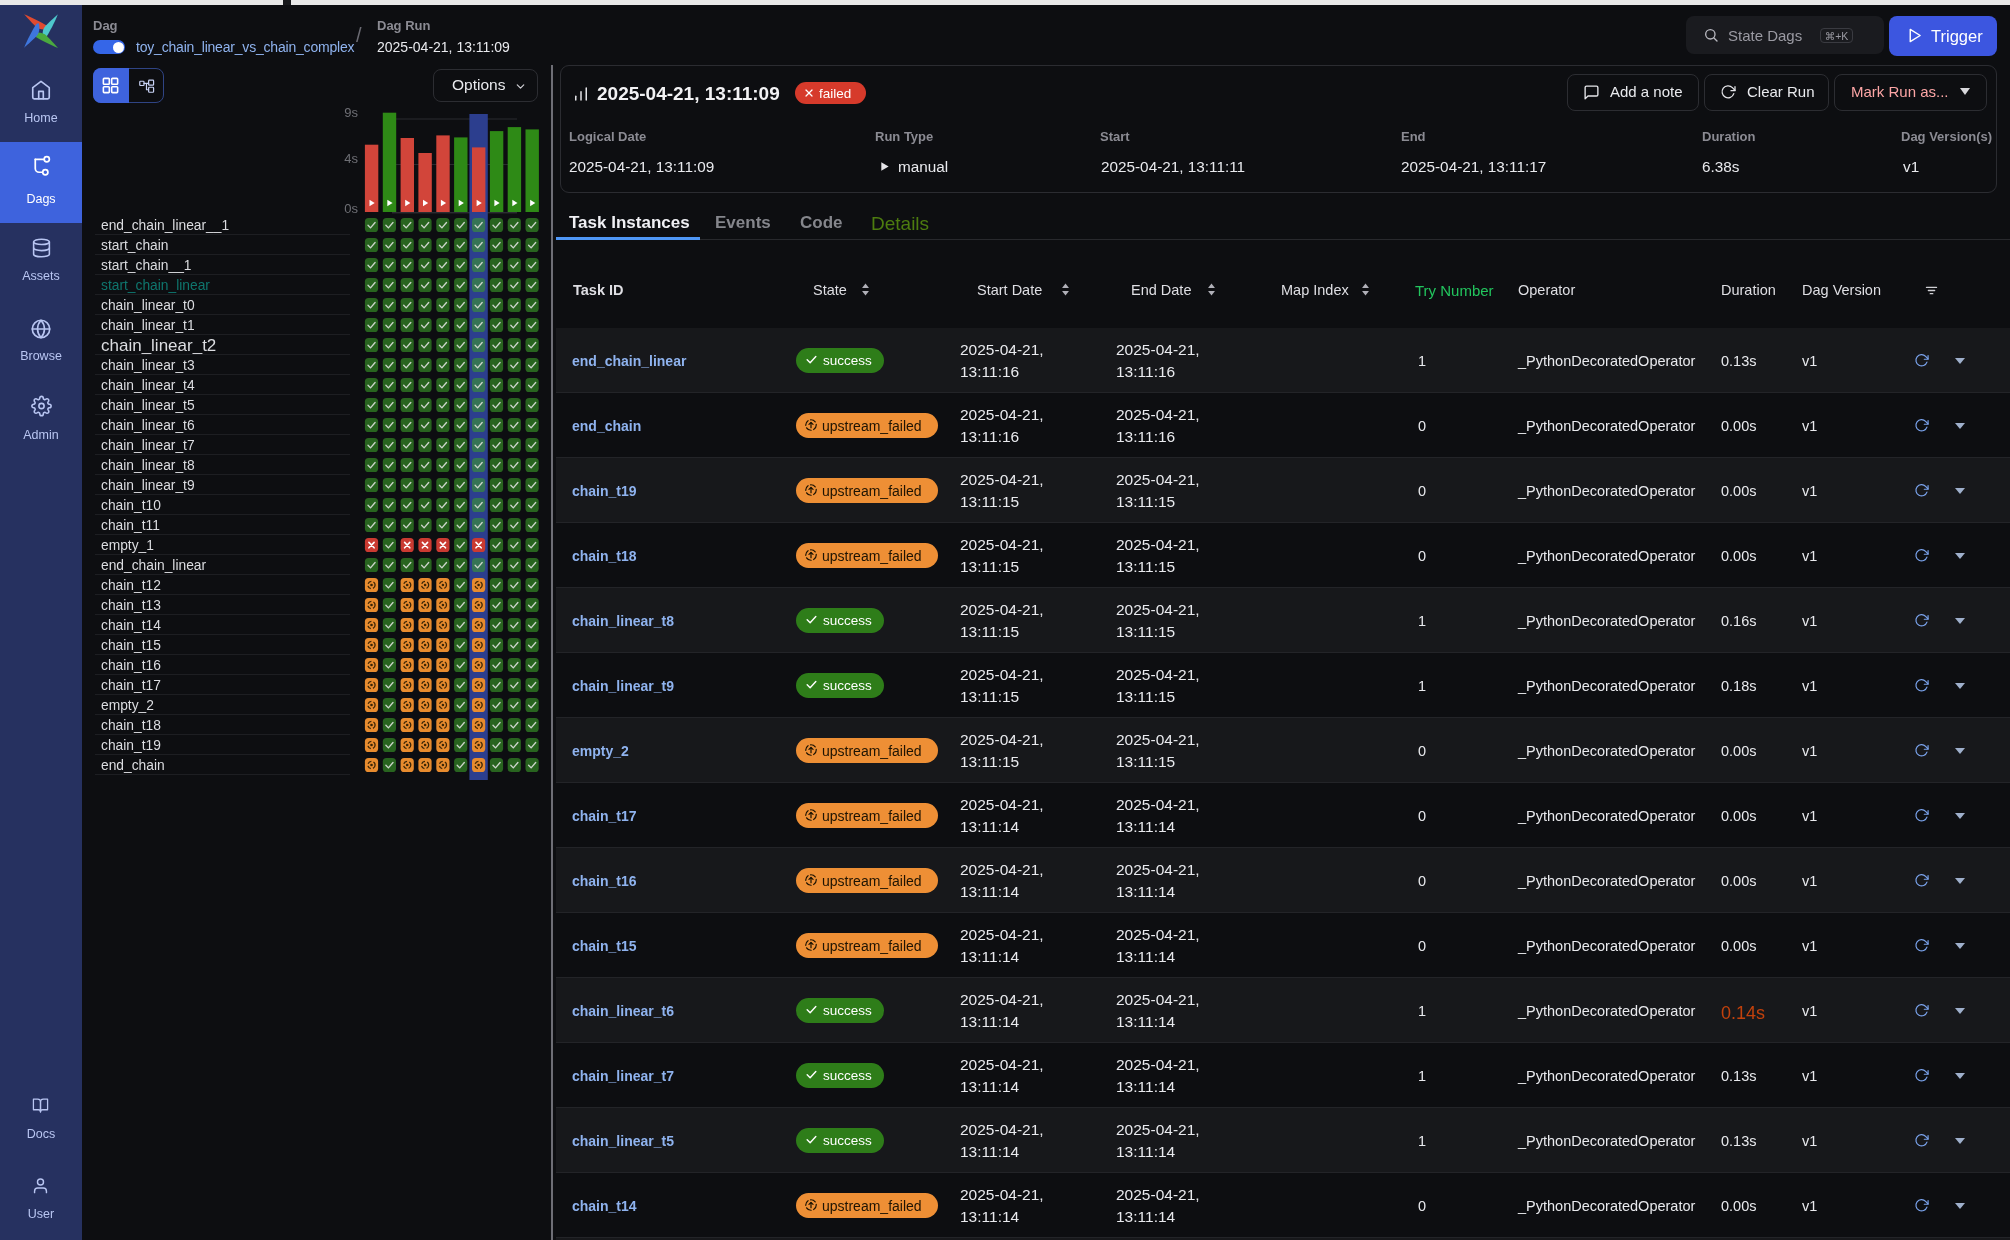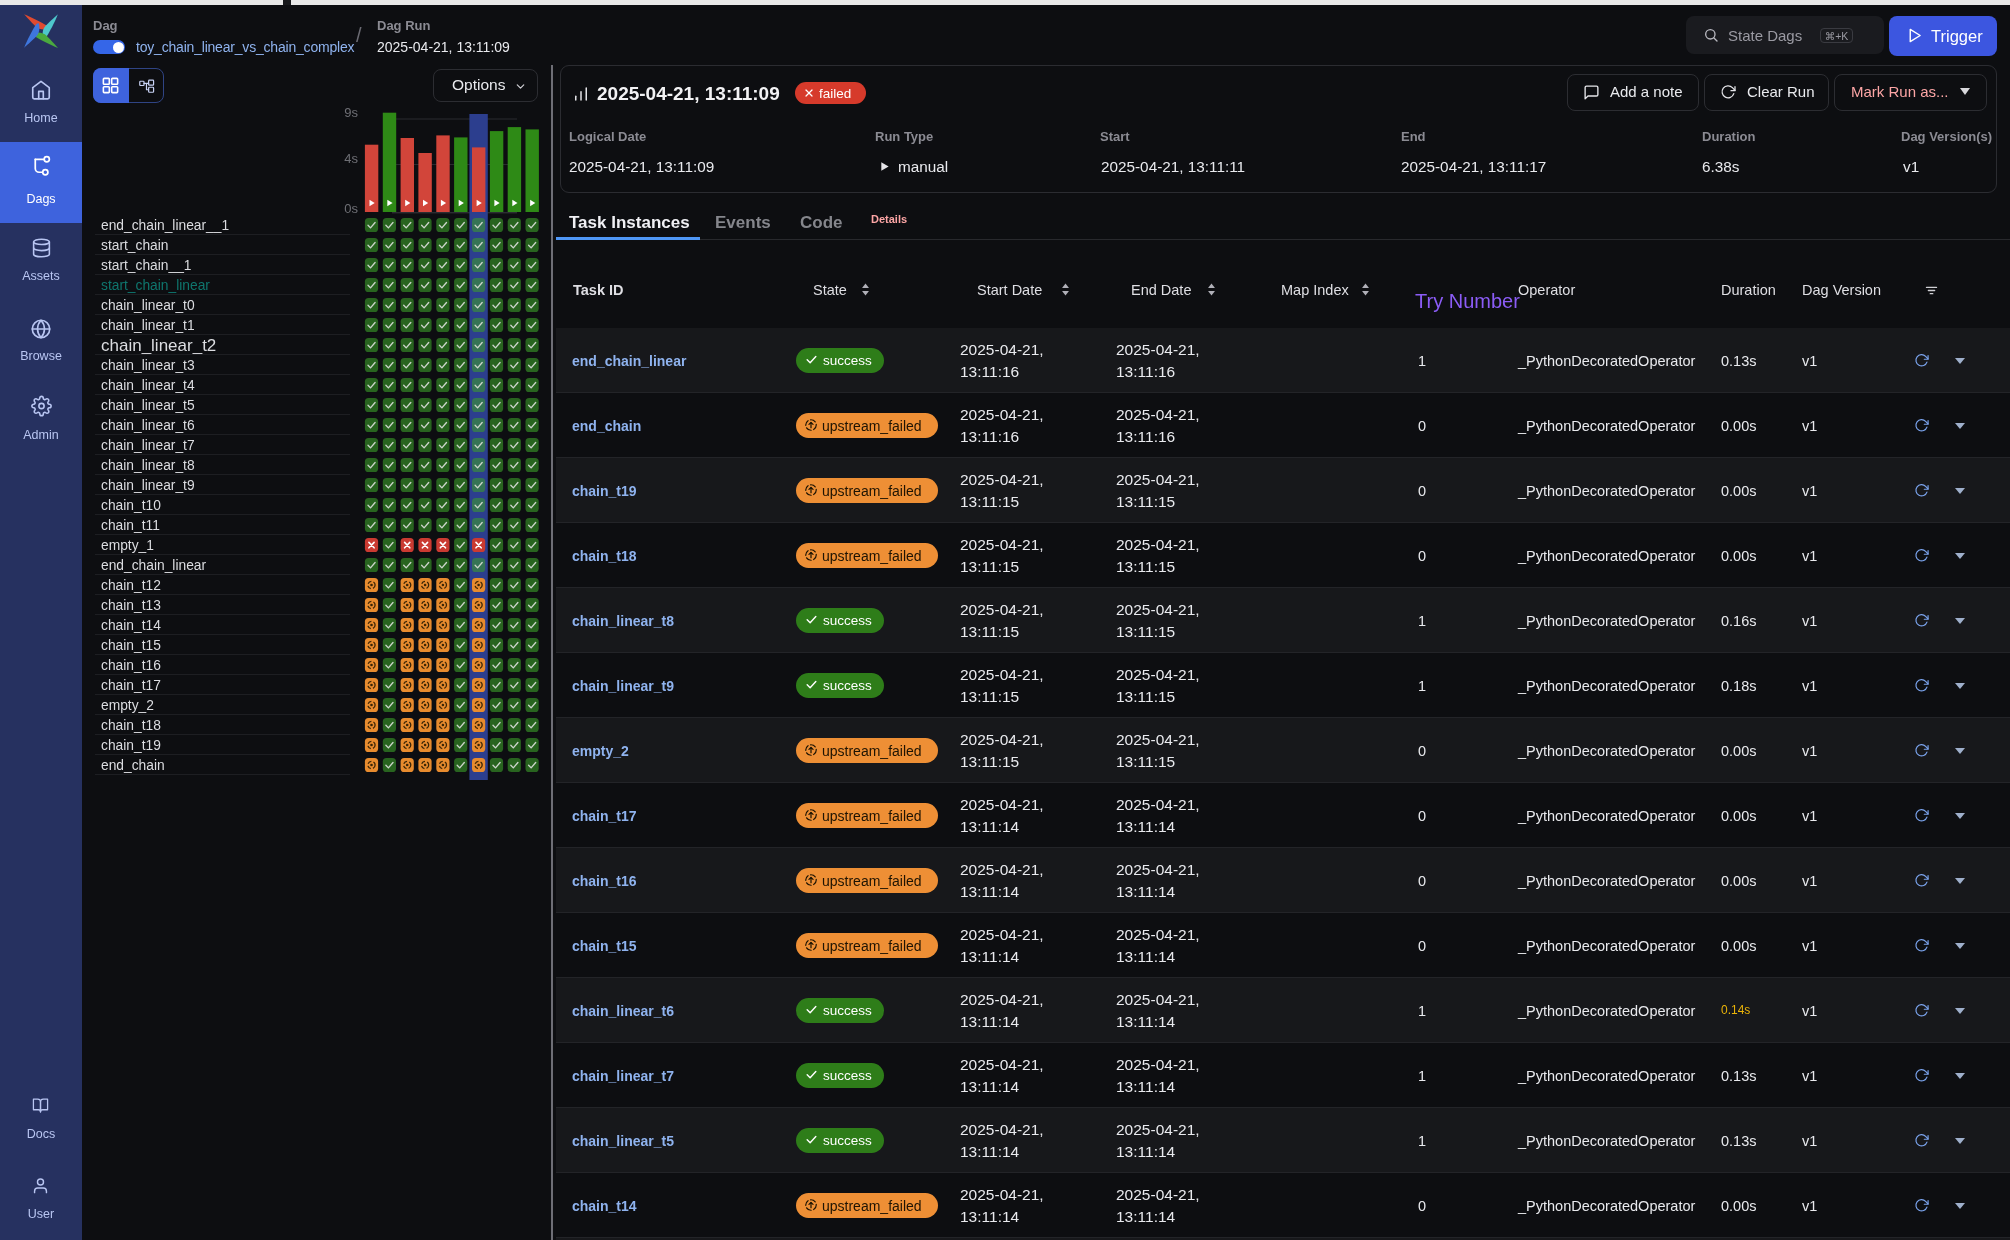--- a/index.html
+++ b/index.html
@@ -828,29 +828,29 @@
     <polyline points="22.5 4 22.5 10 16.5 10"></polyline>
     <path d="M20.7 14.5a9 9 0 1 1-2.1-9.1l3.9 4.1"></path>
   </svg>
 <div class="abs" style="left:1747px;top:83px;color:#e9eaee;font-size:15px">Clear Run</div>
 <div class="abs" style="left:1834px;top:74px;width:153px;height:37px;border:1px solid #2c2d32;border-radius:8px"></div>
 <div class="abs" style="left:1851px;top:83px;color:#fca5a5;font-size:15px">Mark Run as...</div>
 <div class="abs" style="left:1960px;top:88px;width:0;height:0;border-left:5.5px solid transparent;border-right:5.5px solid transparent;border-top:7px solid #d8d8dc"></div>
 <div class="abs" style="left:569px;top:213px;color:#f0f0f4;font-size:17px;font-weight:bold">Task Instances</div>
 <div class="abs" style="left:715px;top:213px;color:#85868c;font-size:17px;font-weight:bold">Events</div>
 <div class="abs" style="left:800px;top:213px;color:#85868c;font-size:17px;font-weight:bold">Code</div>
-<div class="abs" style="left:871px;top:213px;color:#fca5a5;font-size:11px;font-weight:bold">Details</div>
+<div class="abs" style="left:871px;top:213px;color:#4d7c0f;font-size:19px;font-weight:normal">Details</div>
 <div class="abs" style="left:556px;top:239px;width:1454px;height:1px;background:#28292d"></div>
 <div class="abs" style="left:556px;top:237px;width:144px;height:3px;background:#4f97f6"></div>
 <div class="abs" style="left:573px;top:282px;color:#dfdfe4;font-size:14.5px;font-weight:700">Task ID</div>
 <div class="abs" style="left:813px;top:282px;color:#dfdfe4;font-size:14.5px;font-weight:500">State</div>
 <div class="abs" style="left:977px;top:282px;color:#dfdfe4;font-size:14.5px;font-weight:500">Start Date</div>
 <div class="abs" style="left:1131px;top:282px;color:#dfdfe4;font-size:14.5px;font-weight:500">End Date</div>
 <div class="abs" style="left:1281px;top:282px;color:#dfdfe4;font-size:14.5px;font-weight:500">Map Index</div>
-<div class="abs" style="left:1415px;top:290px;color:#8b5cf6;font-size:20px;font-weight:500">Try Number</div>
+<div class="abs" style="left:1415px;top:282px;color:#22c55e;font-size:15px;font-weight:500">Try Number</div>
 <div class="abs" style="left:1518px;top:282px;color:#dfdfe4;font-size:14.5px;font-weight:500">Operator</div>
 <div class="abs" style="left:1721px;top:282px;color:#dfdfe4;font-size:14.5px;font-weight:500">Duration</div>
 <div class="abs" style="left:1802px;top:282px;color:#dfdfe4;font-size:14.5px;font-weight:500">Dag Version</div>
 <svg class="abs" style="left:858px;top:282px" width="15" height="15" viewBox="0 0 24 24">
     <path d="M12 2.5 l5.5 7 h-11 z" fill="#b0b0b8"></path>
     <path d="M12 21.5 l-5.5 -7 h11 z" fill="#b0b0b8"></path>
   </svg>
 <svg class="abs" style="left:1058px;top:282px" width="15" height="15" viewBox="0 0 24 24">
     <path d="M12 2.5 l5.5 7 h-11 z" fill="#b0b0b8"></path>
     <path d="M12 21.5 l-5.5 -7 h11 z" fill="#b0b0b8"></path>
@@ -1072,21 +1072,21 @@
 <div class="abs" style="left:572px;top:1002.5px;color:#8fb3ef;font-size:14px;font-weight:bold">chain_linear_t6</div>
 <div class="abs" style="left:796px;top:998.0px;width:88px;height:25px;border-radius:13px;background:#2e7d19"></div>
 <svg style="position:absolute;left:805px;top:1003.0px;" width="13" height="13" viewBox="0 0 24 24" fill="none" stroke="#fff" stroke-width="2.6" stroke-linecap="round" stroke-linejoin="round">
     <polyline points="4 12.5 9.5 18 20 6.5"></polyline>
   </svg>
 <div class="abs" style="left:823px;top:1002.5px;color:#fff;font-size:13.5px">success</div>
 <div class="abs" style="left:960px;top:988.5px;color:#e9eaee;font-size:15.5px;line-height:22px">2025-04-21,<br>13:11:14</div>
 <div class="abs" style="left:1116px;top:988.5px;color:#e9eaee;font-size:15.5px;line-height:22px">2025-04-21,<br>13:11:14</div>
 <div class="abs" style="left:1418px;top:1002.5px;color:#e9eaee;font-size:14.5px">1</div>
 <div class="abs" style="left:1518px;top:1002.5px;color:#e9eaee;font-size:14.5px">_PythonDecoratedOperator</div>
-<div class="abs" style="left:1721px;top:1002.5px;color:#eab308;font-size:12px">0.14s</div>
+<div class="abs" style="left:1721px;top:1002.5px;color:#c2410c;font-size:18px">0.14s</div>
 <div class="abs" style="left:1802px;top:1002.5px;color:#e9eaee;font-size:14.5px">v1</div>
 <svg style="position:absolute;left:1914px;top:1003.0px;" width="15" height="15" viewBox="0 0 24 24" fill="none" stroke="#7ba4ee" stroke-width="1.9" stroke-linecap="round" stroke-linejoin="round">
     <polyline points="22.5 4 22.5 10 16.5 10"></polyline>
     <path d="M20.7 14.5a9 9 0 1 1-2.1-9.1l3.9 4.1"></path>
   </svg>
 <div class="abs" style="left:1955px;top:1007.5px;width:0;height:0;border-left:5px solid transparent;border-right:5px solid transparent;border-top:6px solid #9fb0cc"></div>
 <div class="abs" style="left:556px;top:1107px;width:1454px;height:1px;background:#232428"></div>
 <div class="abs" style="left:572px;top:1067.5px;color:#8fb3ef;font-size:14px;font-weight:bold">chain_linear_t7</div>
 <div class="abs" style="left:796px;top:1063.0px;width:88px;height:25px;border-radius:13px;background:#2e7d19"></div>
 <svg style="position:absolute;left:805px;top:1068.0px;" width="13" height="13" viewBox="0 0 24 24" fill="none" stroke="#fff" stroke-width="2.6" stroke-linecap="round" stroke-linejoin="round">

